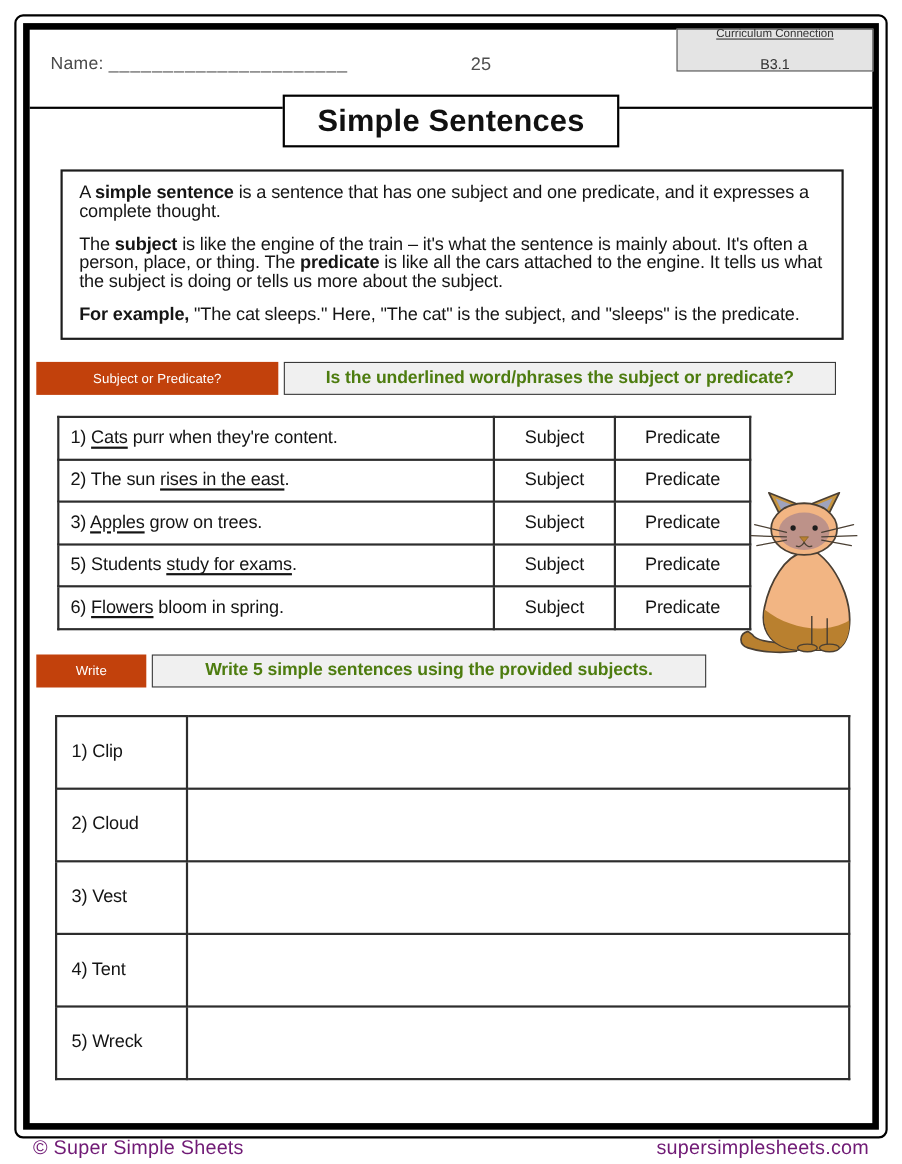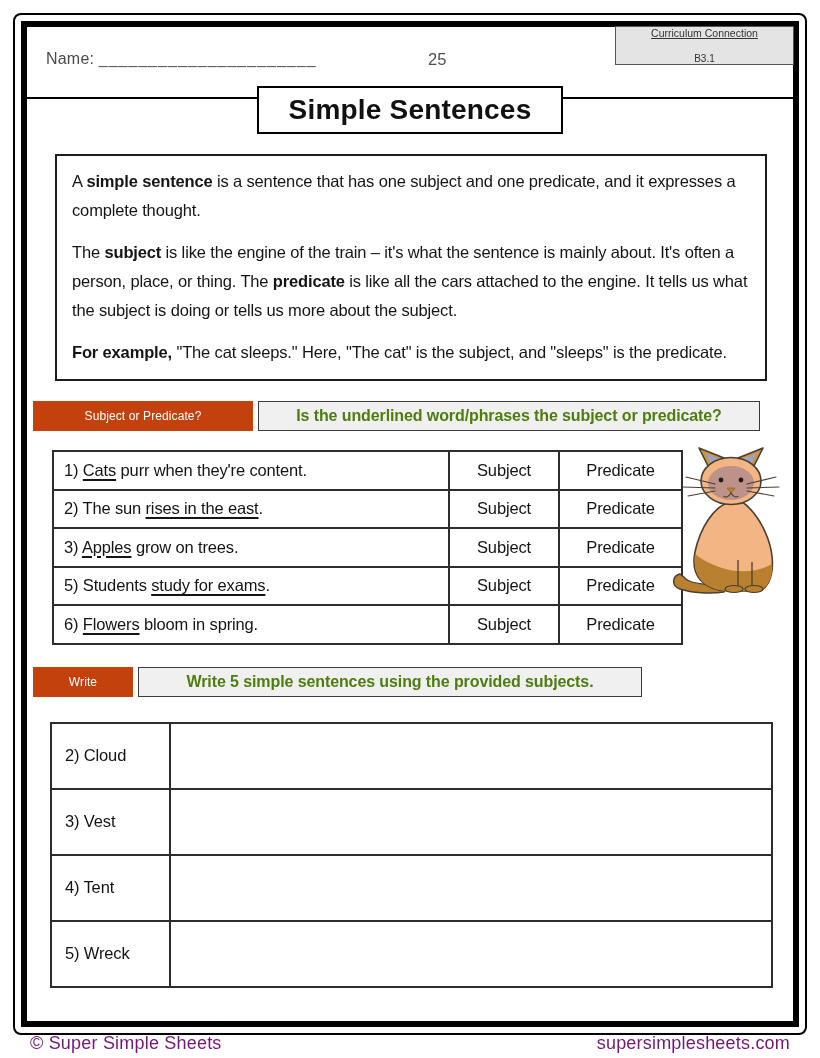--- a/index.html
+++ b/index.html
@@ -13,28 +13,28 @@
   .content{position:absolute;left:27px;top:27px;width:766px;height:994px;}
 
   
   .header-row{position:relative;height:70px;border-bottom:2px solid #000;}
   .name-wrap{position:absolute;left:19px;top:23px;font-size:16px;color:#4a4a4a;letter-spacing:.2px;white-space:nowrap;}
   .name-line{color:#555;letter-spacing:1px;}
   .page-number{position:absolute;left:372px;top:23px;font-size:16.5px;color:#4f4f4f;margin-left:29px;}
   .curriculum-box{position:absolute;top:-1px;right:-1px;width:177px;height:37px;background:#e4e4e4;border:1px solid #555;
     display:flex;flex-direction:column;align-items:center;justify-content:center;gap:14px;}
   .curriculum-box .line1{font-size:10.5px;color:#333;text-decoration:underline;}
-  .curriculum-box .line2{font-size:10px;color:#333;}
+  .curriculum-box .line2{font-size:13px;color:#333;}
 
   .title-box{position:relative;z-index:2;width:fit-content;margin:-13px auto 0 auto;background:#fff;border:2px solid #000;
     padding:0 30px;height:44px;line-height:44px;font-size:28px;font-weight:bold;letter-spacing:.2px;color:#111;}
 
   
   .intro-box{margin:20px 0 0 28px;width:678px;border:2px solid #1c1c1c;padding:11px 15px 12px 15px;
-    font-size:16.5px;line-height:29px;color:#151515;letter-spacing:-0.15px;}
+    font-size:16.5px;line-height:17px;color:#151515;letter-spacing:-0.15px;}
   .intro-box p{margin:0 0 13px 0;}
   .intro-box p:last-child{margin-bottom:0;}
 
   
   .section-bar{display:flex;margin-left:6px;margin-top:20px;height:30px;}
   .bar-label{background:#c2410c;color:#fff;font-size:12px;display:flex;align-items:center;justify-content:center;letter-spacing:.1px;}
   .bar-label.sp{width:220px;}
   .bar-label.wr{width:100px;}
   .bar-instruction{background:#f0f0f0;border:1px solid #3a3a3a;margin-left:5px;display:flex;align-items:center;justify-content:center;
     font-size:16px;color:#4d7c0f;letter-spacing:-0.1px;font-weight:bold;}
@@ -159,20 +159,24 @@
     </svg>
 
     <div class="section-bar write">
       <div class="bar-label wr">Write</div>
       <div class="bar-instruction wr">Write 5 simple sentences using the provided subjects.</div>
     </div>
 
     <table class="write-table">
       <tbody>
         <tr>
+          <td class="prompt">1) Clip</td>
+          <td class="area"></td>
+        </tr>
+        <tr>
           <td class="prompt">2) Cloud</td>
           <td class="area"></td>
         </tr>
         <tr>
           <td class="prompt">3) Vest</td>
           <td class="area"></td>
         </tr>
         <tr>
           <td class="prompt">4) Tent</td>
           <td class="area"></td>

